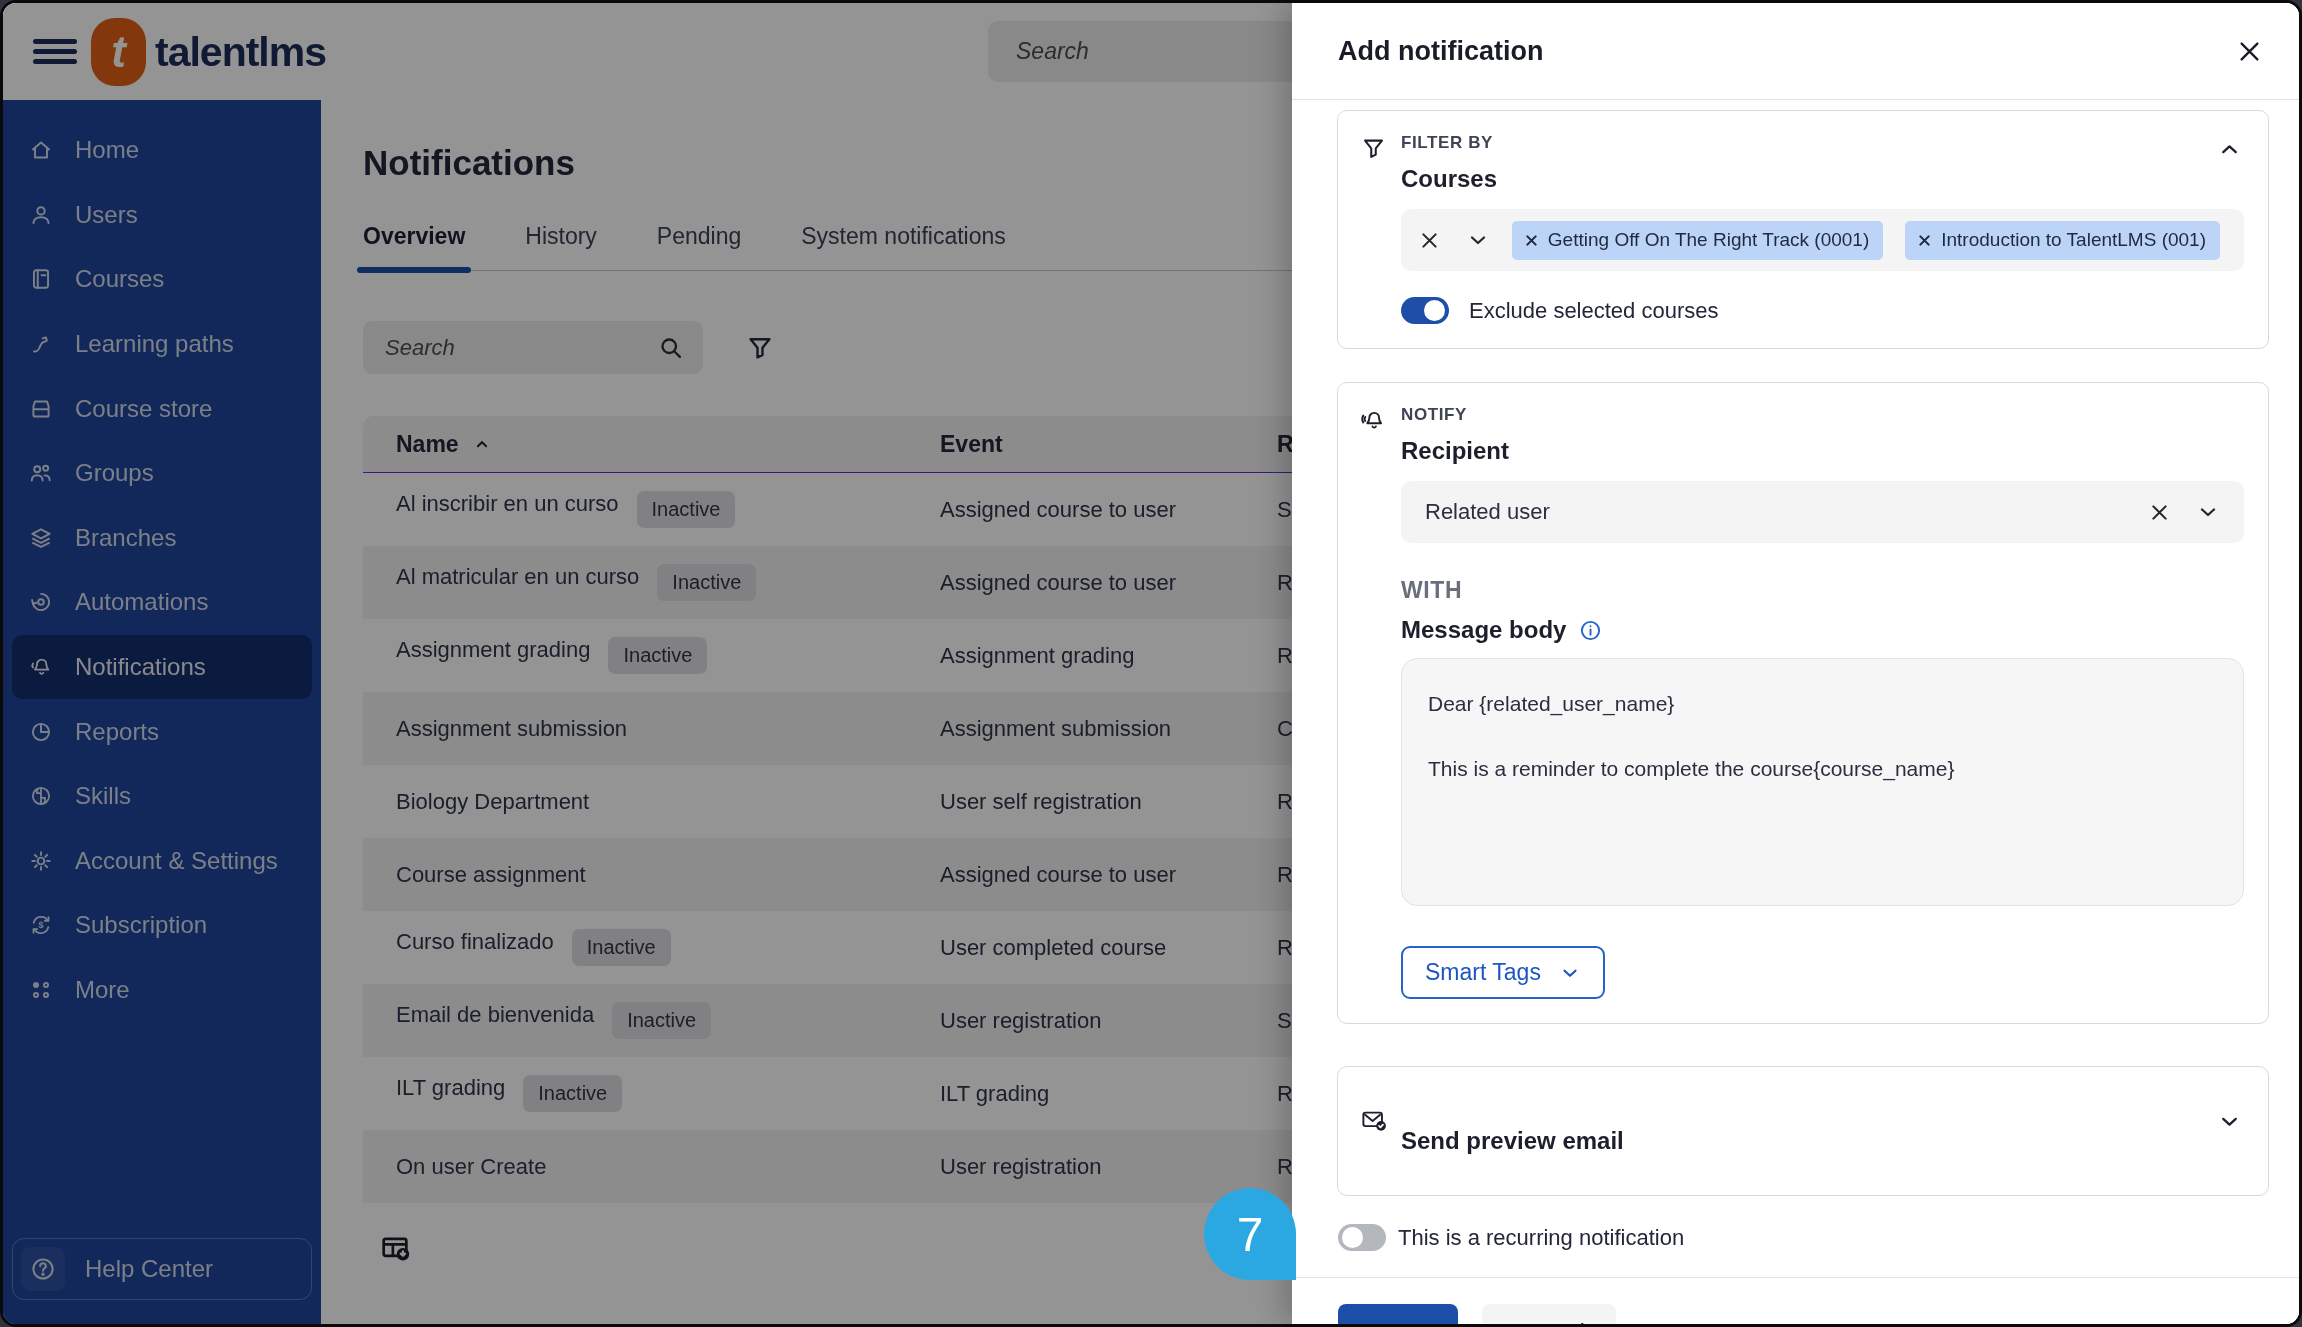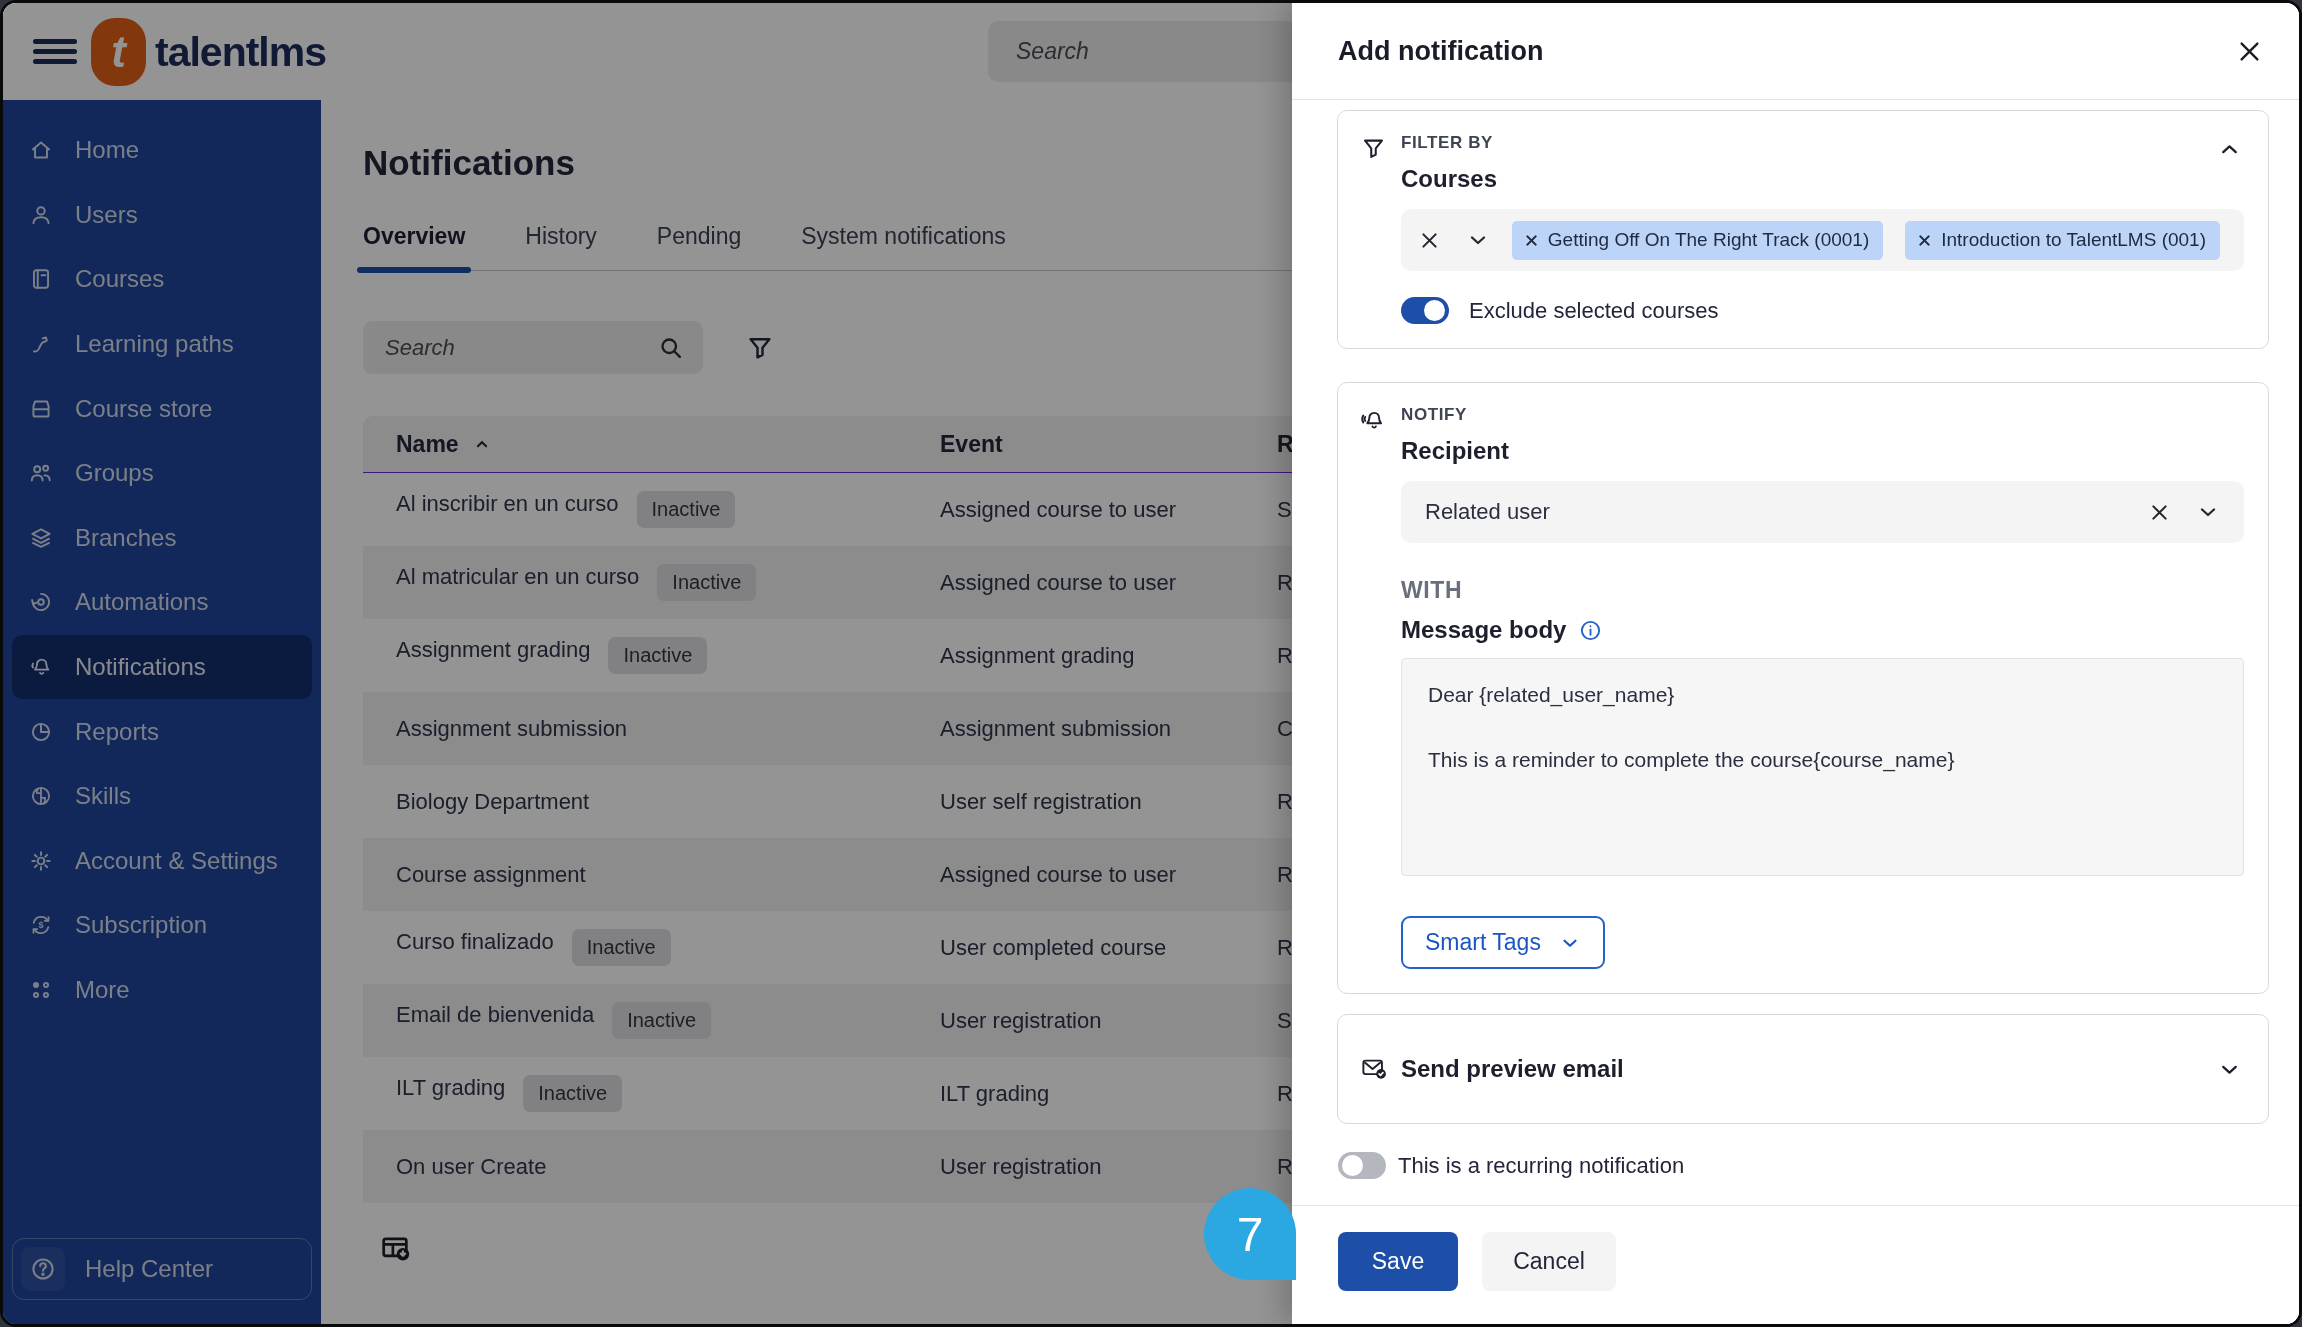--- a/index.html
+++ b/index.html
@@ -96,28 +96,28 @@
   .toggle::after{content:"";position:absolute;top:3px;left:4px;width:21px;height:21px;
                  border-radius:50%;background:#fff}
   .toggle.on{background:#1d4fa8}
   .toggle.on::after{left:auto;right:4px}
   .toggle-lbl{font-size:22px;color:#23263a}
   .card2{margin-top:33px}
   .sub-caps{margin-top:34px;font-size:23px;font-weight:700;letter-spacing:.6px;color:#6a6f7c}
   .msg-head{margin-top:12px;display:flex;align-items:center;gap:13px}
   .msg-head .t{font-size:24px;font-weight:700;color:#1d1f2c}
   .info-ic{width:23px;height:23px;color:#2563c9}
-  .textarea{margin-top:14px;height:218px;background:#f6f6f7;border:1px solid #e3e3e6;border-radius:4px;
-            padding:24px 26px;font-size:21px;color:#2a2e3f;cursor:text}
+  .textarea{margin-top:14px;height:248px;background:#f6f6f7;border:1px solid #e3e3e6;border-radius:16px;
+            padding:33px 26px;font-size:21px;color:#2a2e3f;cursor:text}
   .textarea p+p{margin-top:41px}
   .smart-btn{margin-top:40px;display:inline-flex;align-items:center;gap:18px;height:53px;
              padding:0 22px;border:2px solid #2563c9;border-radius:9px;color:#1d55c2;
              font-size:23px;background:#fff;cursor:pointer}
   .smart-btn svg{width:22px;height:22px}
-  .card3{margin-top:20px;padding-top:40px;padding-bottom:40px}
+  .card3{margin-top:42px;padding-top:60px;padding-bottom:40px}
   .card3 .gutter-ic{top:40px}
   .preview-lbl{font-size:24px;font-weight:700;color:#1d1f2c}
   .recurring{margin-top:28px;display:flex;align-items:center;gap:12px;padding-left:1px}
   .panel-footer{flex:0 0 96px;border-top:1px solid #e3e3e6;margin:26px -30px 0 -45px;
                 padding:26px 0 0 46px;display:flex;gap:24px}
   .btn{height:59px;border:none;border-radius:8px;font-size:23px;cursor:pointer;
        font-family:"Liberation Sans",sans-serif}
   .btn-save{width:120px;background:#1d4fa8;color:#fff}
   .btn-cancel{width:134px;background:#f4f4f5;color:#23263a}
 

